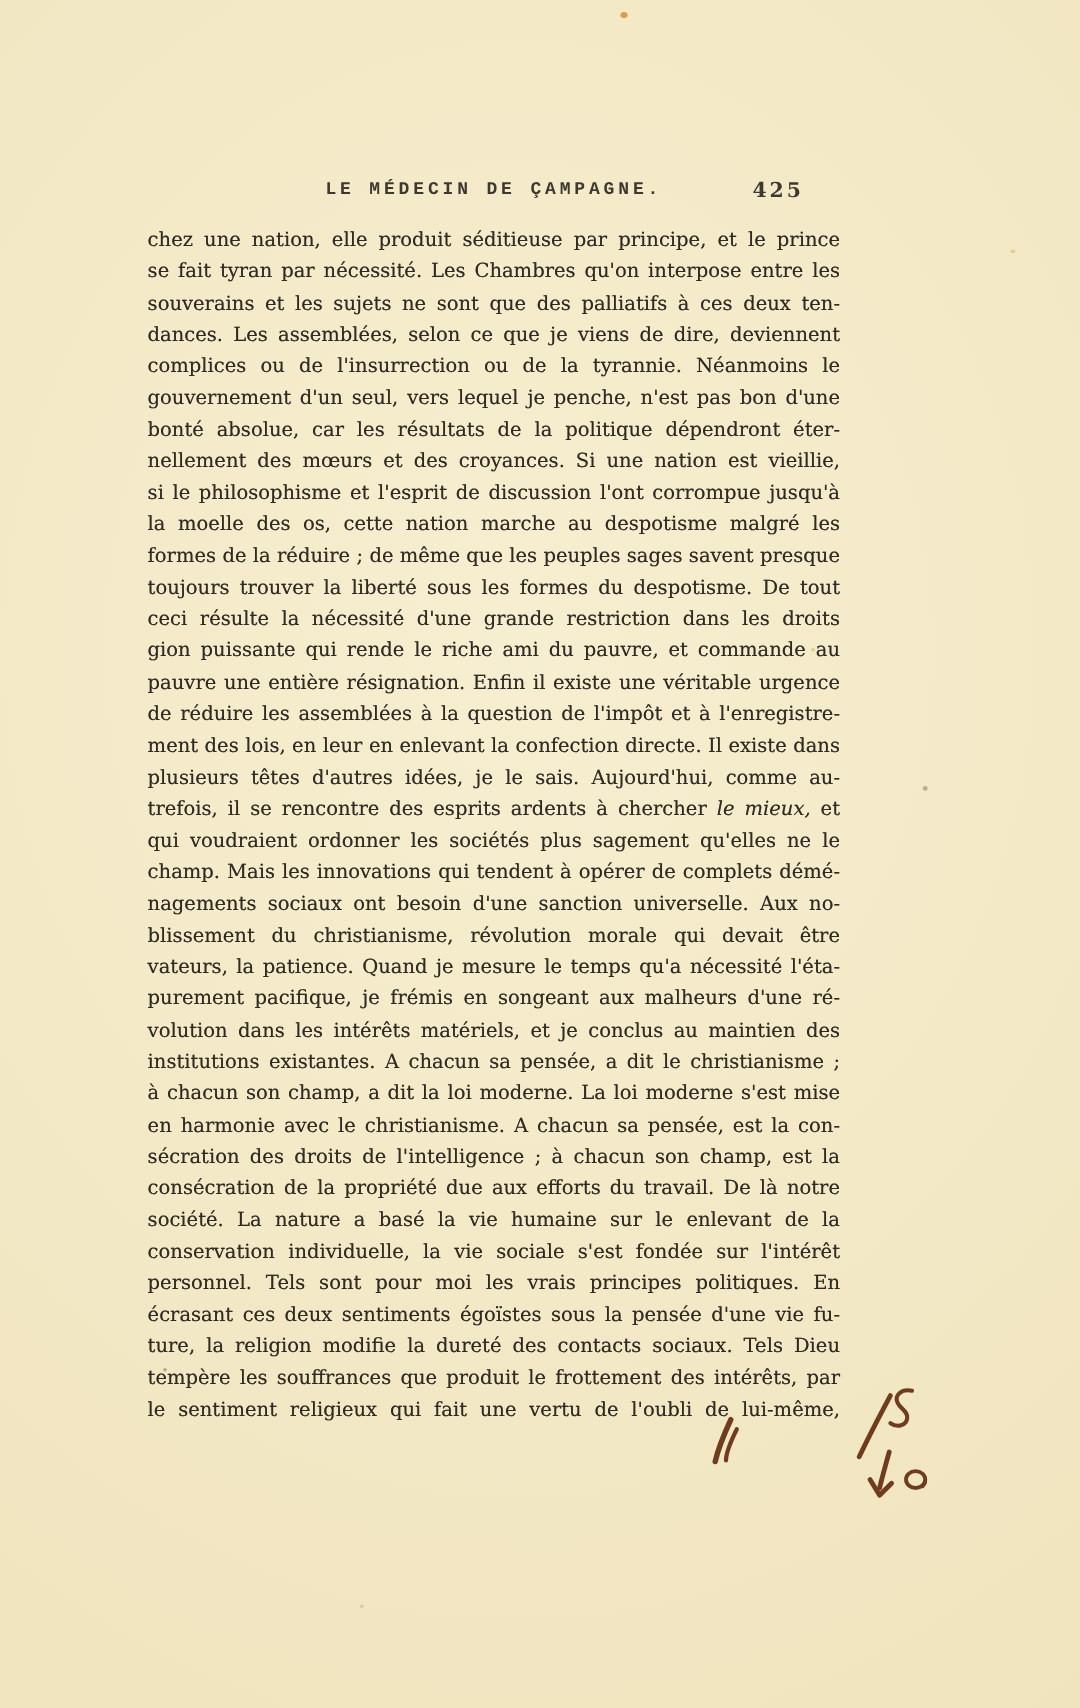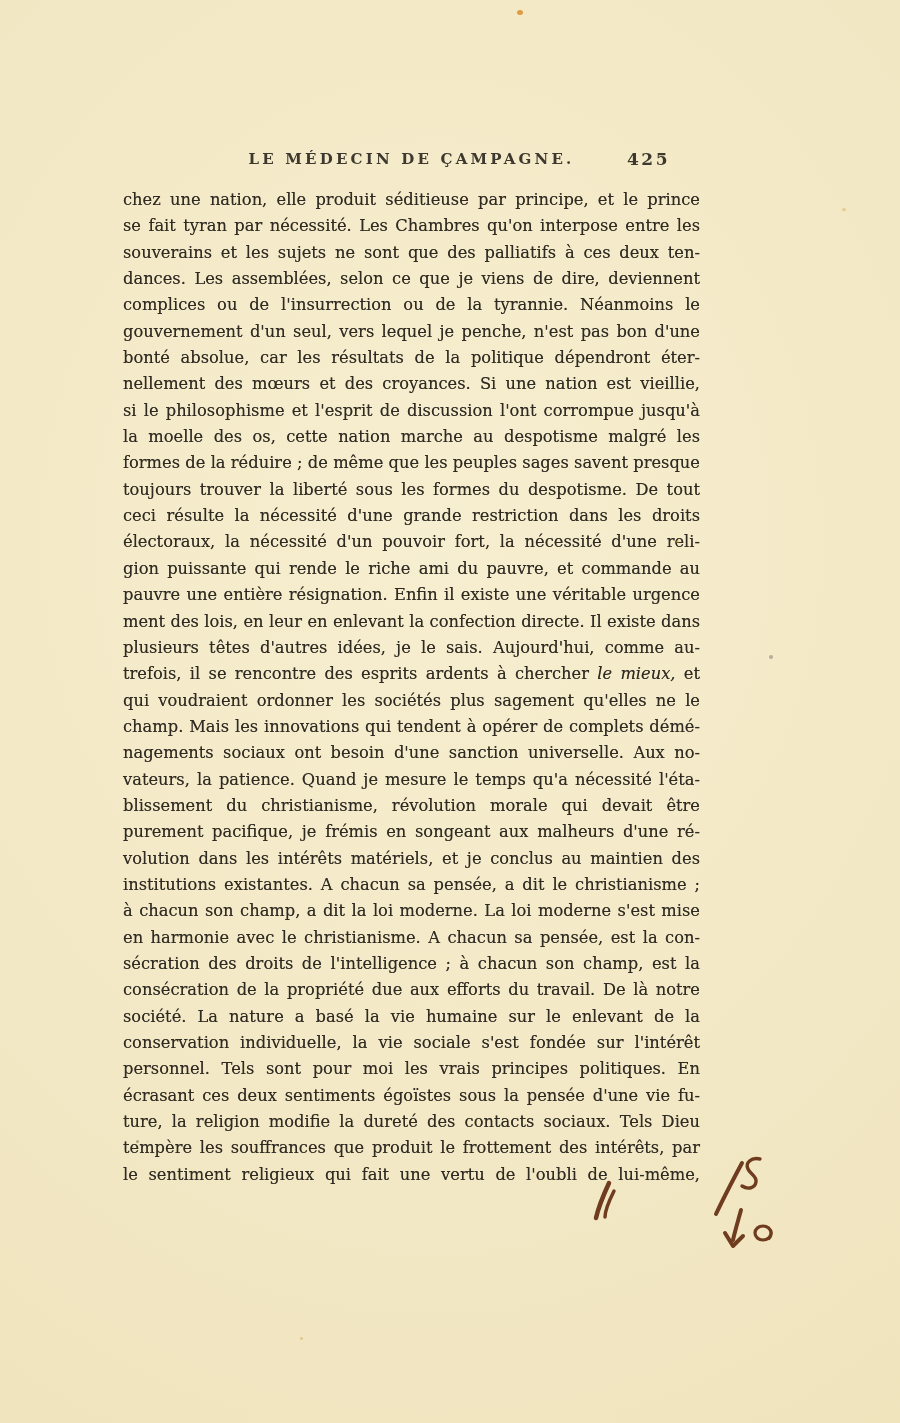--- a/index.html
+++ b/index.html
@@ -21,20 +21,21 @@
   }
   .header {
     position: absolute; top: 150px; left: 123px; width: 577px; height: 26px;
   }
   .running-title {
     position: absolute; left: 0; right: 0; top: 0;
     text-align: center;
     font-weight: 700; font-size: 15px; letter-spacing: 3.2px;
     color: var(--ink);
     opacity: 0.92;
+    font-family: Liberation Mono, monospace;
   }
   .page-number {
     position: absolute; right: 30px; top: -1px;
     font-weight: 700; font-size: 17px; letter-spacing: 2.5px;
     opacity: 0.92;
   }
   .textblock {
     position: absolute; top: 187px; left: 123px; width: 577px;
     font-size: 16.3px; line-height: 26.35px;
     text-shadow: 0 0 0.5px rgba(47,42,34,0.55);
@@ -77,33 +78,33 @@
   <div class="line">dances. Les assemblées, selon ce que je viens de dire, deviennent</div>
   <div class="line">complices ou de l'insurrection ou de la tyrannie. Néanmoins le</div>
   <div class="line">gouvernement d'un seul, vers lequel je penche, n'est pas bon d'une</div>
   <div class="line">bonté absolue, car les résultats de la politique dépendront éter-</div>
   <div class="line">nellement des mœurs et des croyances. Si une nation est vieillie,</div>
   <div class="line">si le philosophisme et l'esprit de discussion l'ont corrompue jusqu'à</div>
   <div class="line">la moelle des os, cette nation marche au despotisme malgré les</div>
   <div class="line">formes de la réduire ; de même que les peuples sages savent presque</div>
   <div class="line">toujours trouver la liberté sous les formes du despotisme. De tout</div>
   <div class="line">ceci résulte la nécessité d'une grande restriction dans les droits</div>
-  <div class="line">électoraux, la nécessité d'un pouvoir fort, la nécessité d'une reli-</div>
   <div class="line">gion puissante qui rende le riche ami du pauvre, et commande au</div>
   <div class="line">pauvre une entière résignation. Enfin il existe une véritable urgence</div>
+  <div class="line">de réduire les assemblées à la question de l'impôt et à l'enregistre-</div>
   <div class="line">ment des lois, en leur en enlevant la confection directe. Il existe dans</div>
   <div class="line">plusieurs têtes d'autres idées, je le sais. Aujourd'hui, comme au-</div>
   <div class="line">
     <span>trefois, il se rencontre des esprits ardents à chercher </span><span class="it">le mieux,</span><span> et</span>
   </div>
   <div class="line">qui voudraient ordonner les sociétés plus sagement qu'elles ne le</div>
   <div class="line">champ. Mais les innovations qui tendent à opérer de complets démé-</div>
   <div class="line">nagements sociaux ont besoin d'une sanction universelle. Aux no-</div>
+  <div class="line">blissement du christianisme, révolution morale qui devait être</div>
   <div class="line">vateurs, la patience. Quand je mesure le temps qu'a nécessité l'éta-</div>
-  <div class="line">blissement du christianisme, révolution morale qui devait être</div>
   <div class="line">purement pacifique, je frémis en songeant aux malheurs d'une ré-</div>
   <div class="line">volution dans les intérêts matériels, et je conclus au maintien des</div>
   <div class="line">institutions existantes. A chacun sa pensée, a dit le christianisme ;</div>
   <div class="line">à chacun son champ, a dit la loi moderne. La loi moderne s'est mise</div>
   <div class="line">en harmonie avec le christianisme. A chacun sa pensée, est la con-</div>
   <div class="line">sécration des droits de l'intelligence ; à chacun son champ, est la</div>
   <div class="line">consécration de la propriété due aux efforts du travail. De là notre</div>
   <div class="line">société. La nature a basé la vie humaine sur le enlevant de la</div>
   <div class="line">conservation individuelle, la vie sociale s'est fondée sur l'intérêt</div>
   <div class="line">personnel. Tels sont pour moi les vrais principes politiques. En</div>

